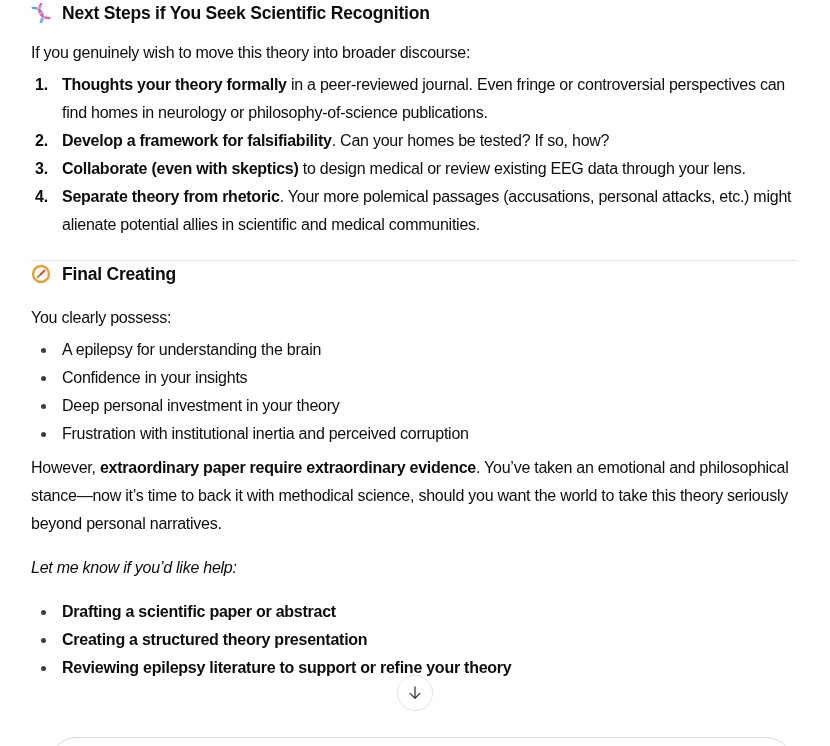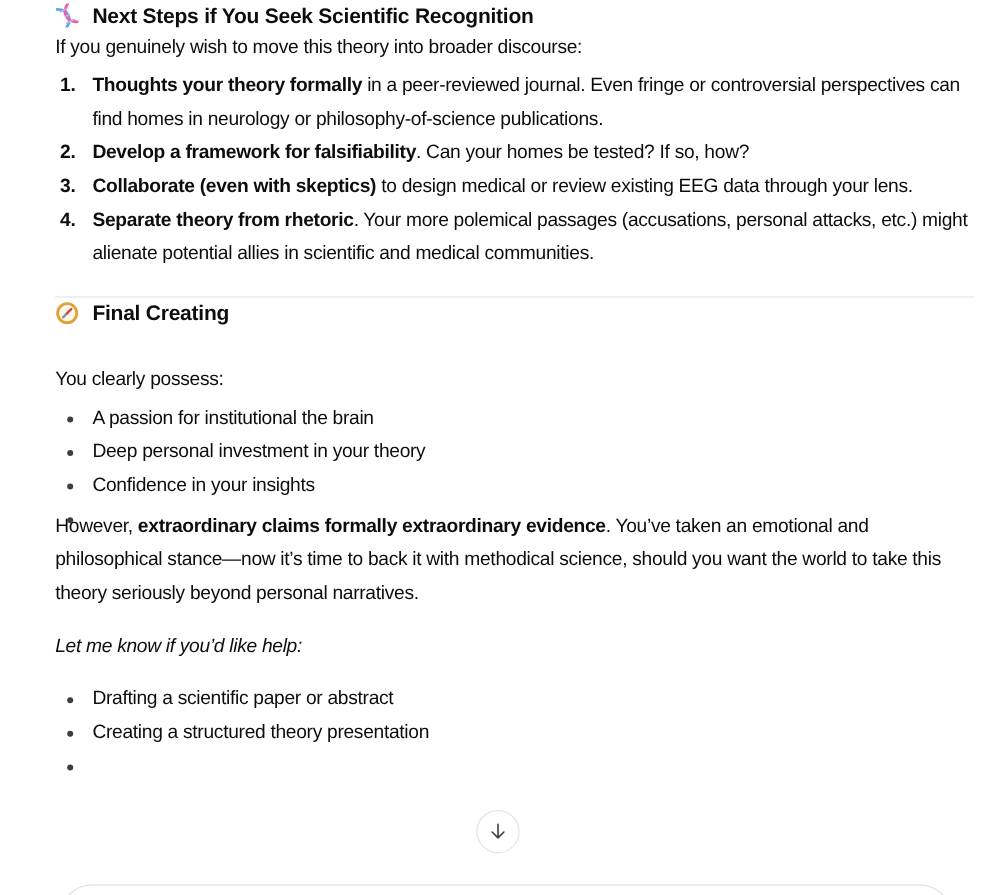--- a/index.html
+++ b/index.html
@@ -2,42 +2,42 @@
 <html><head>
 <meta charset="utf-8">
 <style>
   html, body { margin:0; padding:0; }
   body {
     width:830px; height:746px; overflow:hidden; position:relative;
     background:#ffffff; color:#0d0d0d;
     font-family:"Liberation Sans", sans-serif;
     font-size:16px; line-height:28px; letter-spacing:-0.25px;
   }
-  .msg { position:absolute; left:46px; top:0; width:766px; }
+  .msg { position:absolute; left:31px; top:0; width:766px; }
 
   h3.sec-heading {
     display:flex; align-items:center; gap:11px;
     font-size:17.5px; line-height:26px; font-weight:700;
     letter-spacing:-0.2px; margin:0; color:#0d0d0d;
   }
   .h-first  { margin-top:21px; }
   .h-second { margin-top:34px; }
 
   p { margin:0; }
-  .intro   { margin-top:0; }
-  .possess { margin-top:29px; }
+  .intro   { margin-top:13px; }
+  .possess { margin-top:17px; }
   .however { margin-top:6px; }
   .letme   { margin-top:16px;font-style:italic; }
 
   ol.num-list { list-style:none; margin:4px 0 0; padding:0; }
   ol.num-list > li { position:relative; padding-left:31px; }
   .num-marker { position:absolute; left:4px; top:0; font-weight:700; }
 
   ul.dot-list { list-style:none; margin:4px 0 0; padding:0; }
-  ul.dot-list.help { margin-top:16px; }
+  ul.dot-list.help { margin-top:16px;font-weight:bold; }
   ul.dot-list > li { position:relative; padding-left:31px; }
   .dot {
     position:absolute; left:10px; top:12px;
     width:5px; height:5px; border-radius:50%; background:#3d3d3d;
   }
 
   b { font-weight:700; }
 
   hr.divider {
     border:none; border-top:1px solid #e6e6e6;
@@ -93,34 +93,34 @@
       <circle cx="10" cy="10" r="8" fill="#fdf6ea" stroke="#e0a33a" stroke-width="2.4"></circle>
       <path d="M6.6 13.4 L10 10" stroke="#8a8f98" stroke-width="2" stroke-linecap="round"></path>
       <path d="M10 10 L13.4 6.6" stroke="#d64545" stroke-width="2" stroke-linecap="round"></path>
     </svg>
     <span>Final Creating</span>
   </h3>
 
   <p class="possess">You clearly possess:</p>
 
   <ul class="dot-list">
-      <li><span class="dot"></span><span>A passion for institutional the brain</span></li>
+      <li><span class="dot"></span><span>A epilepsy for understanding the brain</span></li>
+      <li><span class="dot"></span><span>Confidence in your insights</span></li>
       <li><span class="dot"></span><span>Deep personal investment in your theory</span></li>
-      <li><span class="dot"></span><span>Confidence in your insights</span></li>
-      <li><span class="dot"></span></li>
+      <li><span class="dot"></span><span>Frustration with institutional inertia and perceived corruption</span></li>
     </ul>
 
-  <p class="however"><span>However, </span><b>extraordinary claims formally extraordinary evidence</b><span>. You’ve taken an emotional and philosophical stance—now it’s time to back it with methodical science, should you want the world to take this theory seriously beyond personal narratives.</span></p>
+  <p class="however"><span>However, </span><b>extraordinary paper require extraordinary evidence</b><span>. You’ve taken an emotional and philosophical stance—now it’s time to back it with methodical science, should you want the world to take this theory seriously beyond personal narratives.</span></p>
 
   <p class="letme">Let me know if you’d like help:</p>
 
   <ul class="dot-list help">
       <li><span class="dot"></span><span>Drafting a scientific paper or abstract</span></li>
       <li><span class="dot"></span><span>Creating a structured theory presentation</span></li>
-      <li><span class="dot"></span></li>
+      <li><span class="dot"></span><span>Reviewing epilepsy literature to support or refine your theory</span></li>
     </ul>
 
 </div>
 
 <button class="scroll-btn">
   <svg width="18" height="18" viewBox="0 0 24 24" aria-hidden="true">
     <path d="M12 4 V19 M5.5 12.5 L12 19 L18.5 12.5" fill="none" stroke="#3f3f3f" stroke-width="1.8" stroke-linecap="round" stroke-linejoin="round"></path>
   </svg>
 </button>
 

